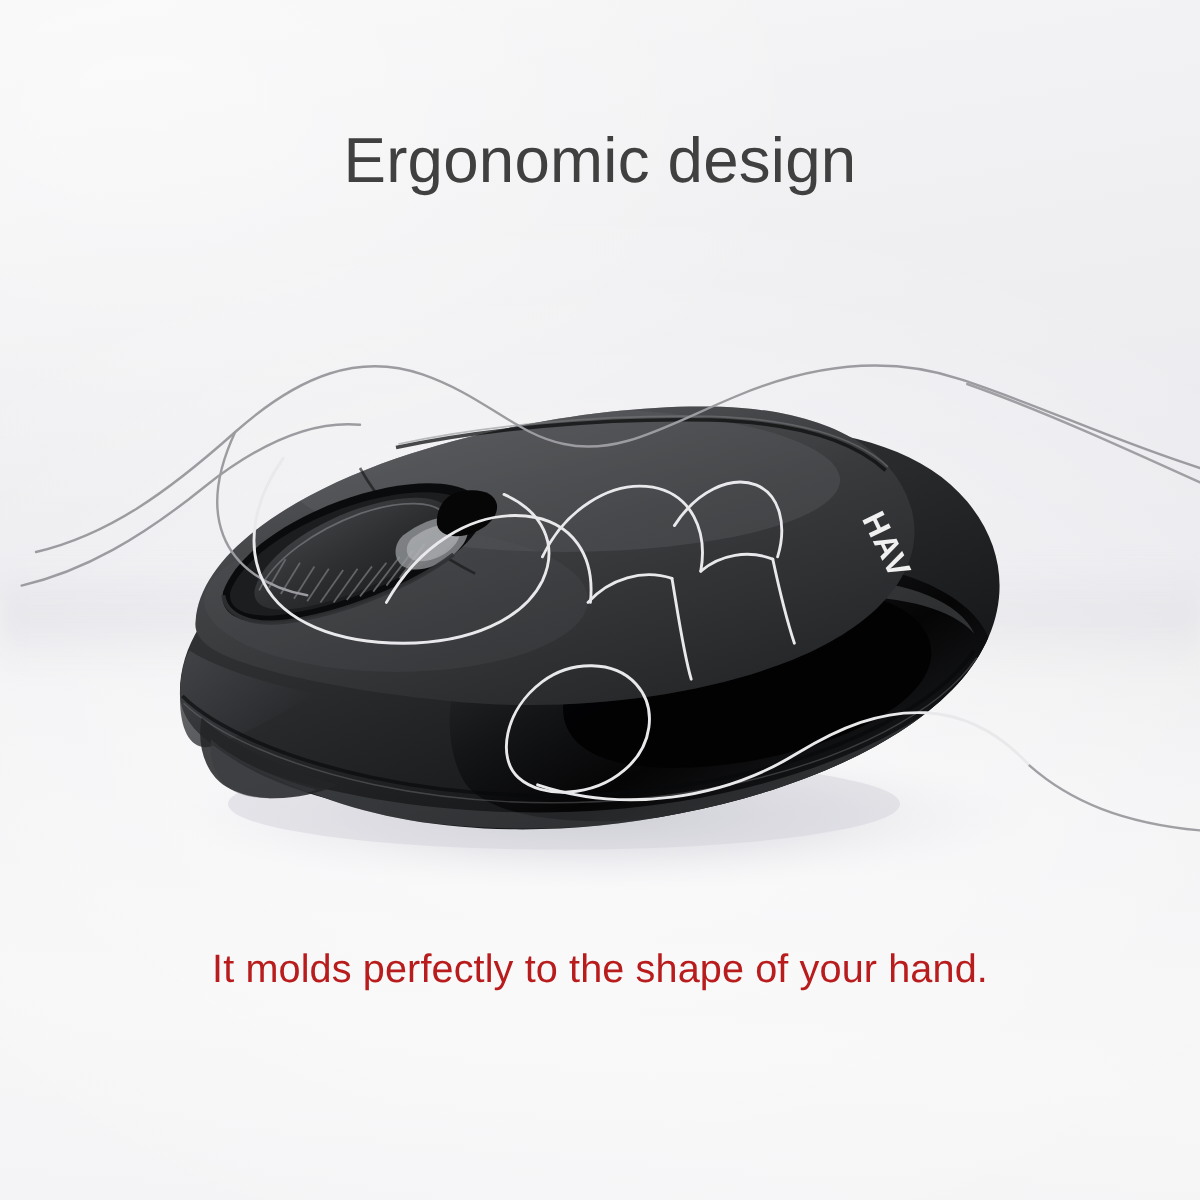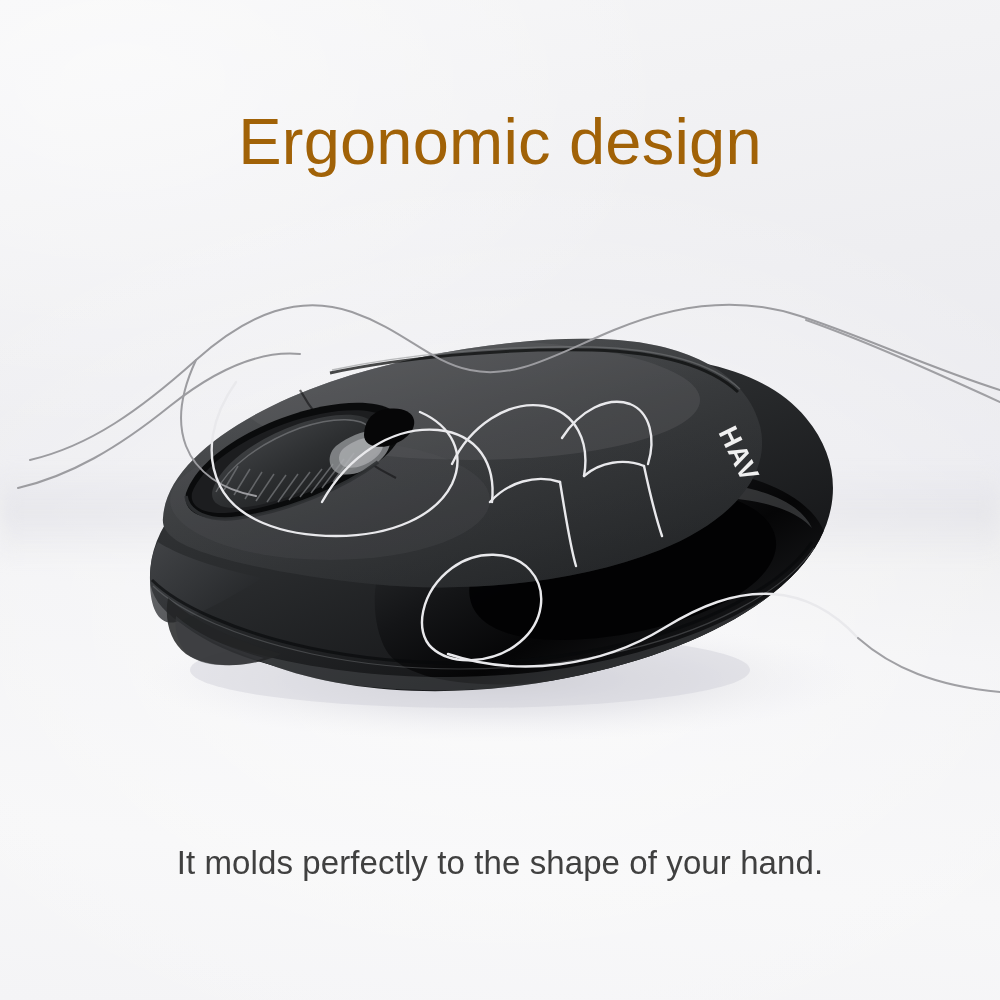--- a/index.html
+++ b/index.html
@@ -43,35 +43,35 @@
       radial-gradient(120% 80% at 50% 62%, rgba(255,255,255,0.55) 0%, rgba(255,255,255,0) 58%),
       radial-gradient(95% 60% at 12% 8%, rgba(255,255,255,0.5) 0%, rgba(255,255,255,0) 60%);
   }
 
   
   .title {
     position: absolute;
     left: 0; top: 104px;
     width: 1000px;
     text-align: center;
-    font-size: 65px;
+    font-size: 53px;
     font-weight: 400;
     letter-spacing: 0.2px;
-    color: #a16207;
+    color: #404040;
     white-space: nowrap;
   }
   .caption {
     position: absolute;
-    left: 0; top: 844px;
+    left: 0; top: 788px;
     width: 1000px;
     text-align: center;
     font-size: 33px;
     font-weight: 400;
     letter-spacing: 0.1px;
-    color: #404040;
+    color: #b91c1c;
     white-space: nowrap;
   }
 
   
   .photo {
     position: absolute;
     left: 0; top: 250px;
     width: 1000px; height: 520px;
   }
   .photo svg { display: block; }

